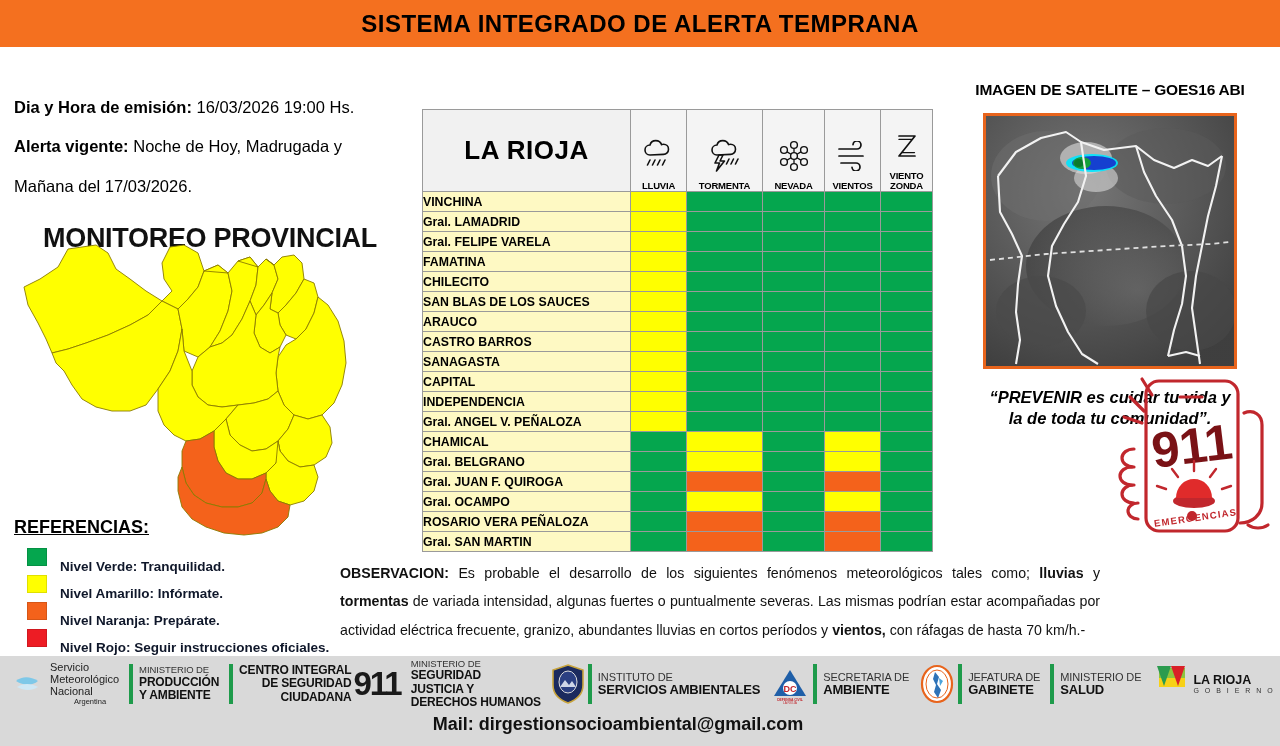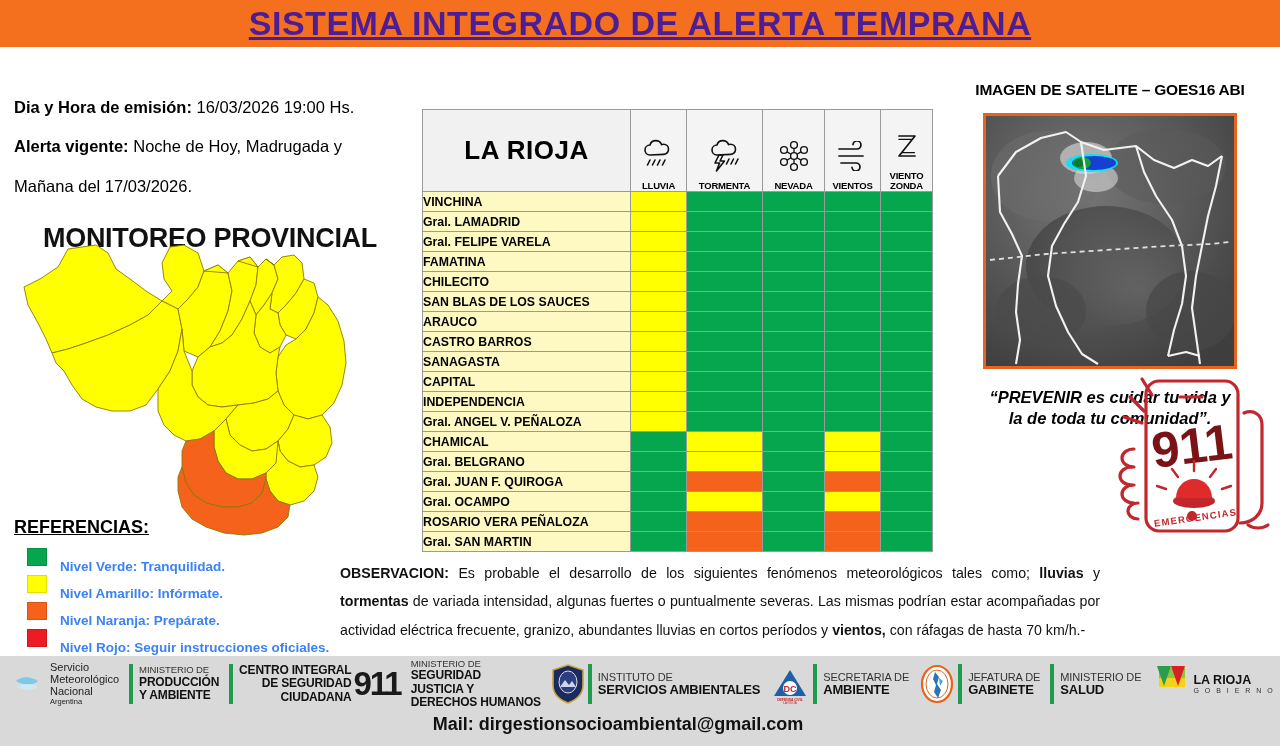--- a/index.html
+++ b/index.html
@@ -16,26 +16,25 @@
   
   .title-banner {
     width: 1280px;
     height: 47px;
     background: #F4701F;
     display: flex;
     align-items: center;
     justify-content: center;
   }
   .title-banner h1 {
-    color: #4c1d95;
-    font-size: 34px;
+    color: #000000;
+    font-size: 24px;
     font-weight: bold;
     letter-spacing: 0.5px;
     white-space: nowrap;
-    text-decoration: underline;
   }
 
   
   .content {
     position: relative;
     width: 1280px;
     height: 609px;
     background: #ffffff;
   }
 
@@ -99,21 +98,21 @@
   .ref-swatch {
     width: 20px; height: 18px;
     margin-left: 13px;
     margin-right: 13px;
     flex: none;
     border: 1px solid rgba(0,0,0,0.12);
   }
   .ref-label {
     font-size: 13.5px;
     font-weight: bold;
-    color: #3b82f6;
+    color: #0f172a;
     white-space: nowrap;
     margin-top: 20px;
   }
 
   
   .table-wrap {
     position: absolute;
     left: 422px;
     top: 62px;
     width: 512px;
@@ -270,21 +269,21 @@
   }
   .logo-text .t-small { font-size: 9.5px; display: block; letter-spacing: -0.1px; }
   .logo-text .t-big { font-size: 12px; font-weight: bold; display: block; color: #111; letter-spacing: -0.2px; }
   .logo-text .t-mid { font-size: 11px; display: block; letter-spacing: -0.1px; }
 
   .smn-mark { width: 34px; height: 36px; flex: none; margin-right: 5px; }
   .smn-text { line-height: 1.08; color: #222; }
   .smn-text .s1 { font-size: 11px; display: block; }
   .smn-text .s2 { font-size: 11px; display: block; }
   .smn-text .s3 { font-size: 11px; display: block; }
-  .smn-text .s4 { font-size: 7.5px; display: block; }
+  .smn-text .s4 { font-size: 7.5px; display: block; margin-left: 24px; }
 
   .num911 {
     font-size: 33px;
     font-weight: bold;
     color: #1a1a1a;
     letter-spacing: -2px;
     line-height: 0.9;
     margin-left: 2px;
   }
   .police-badge { width: 34px; height: 40px; flex: none; margin-right: 3px; }

